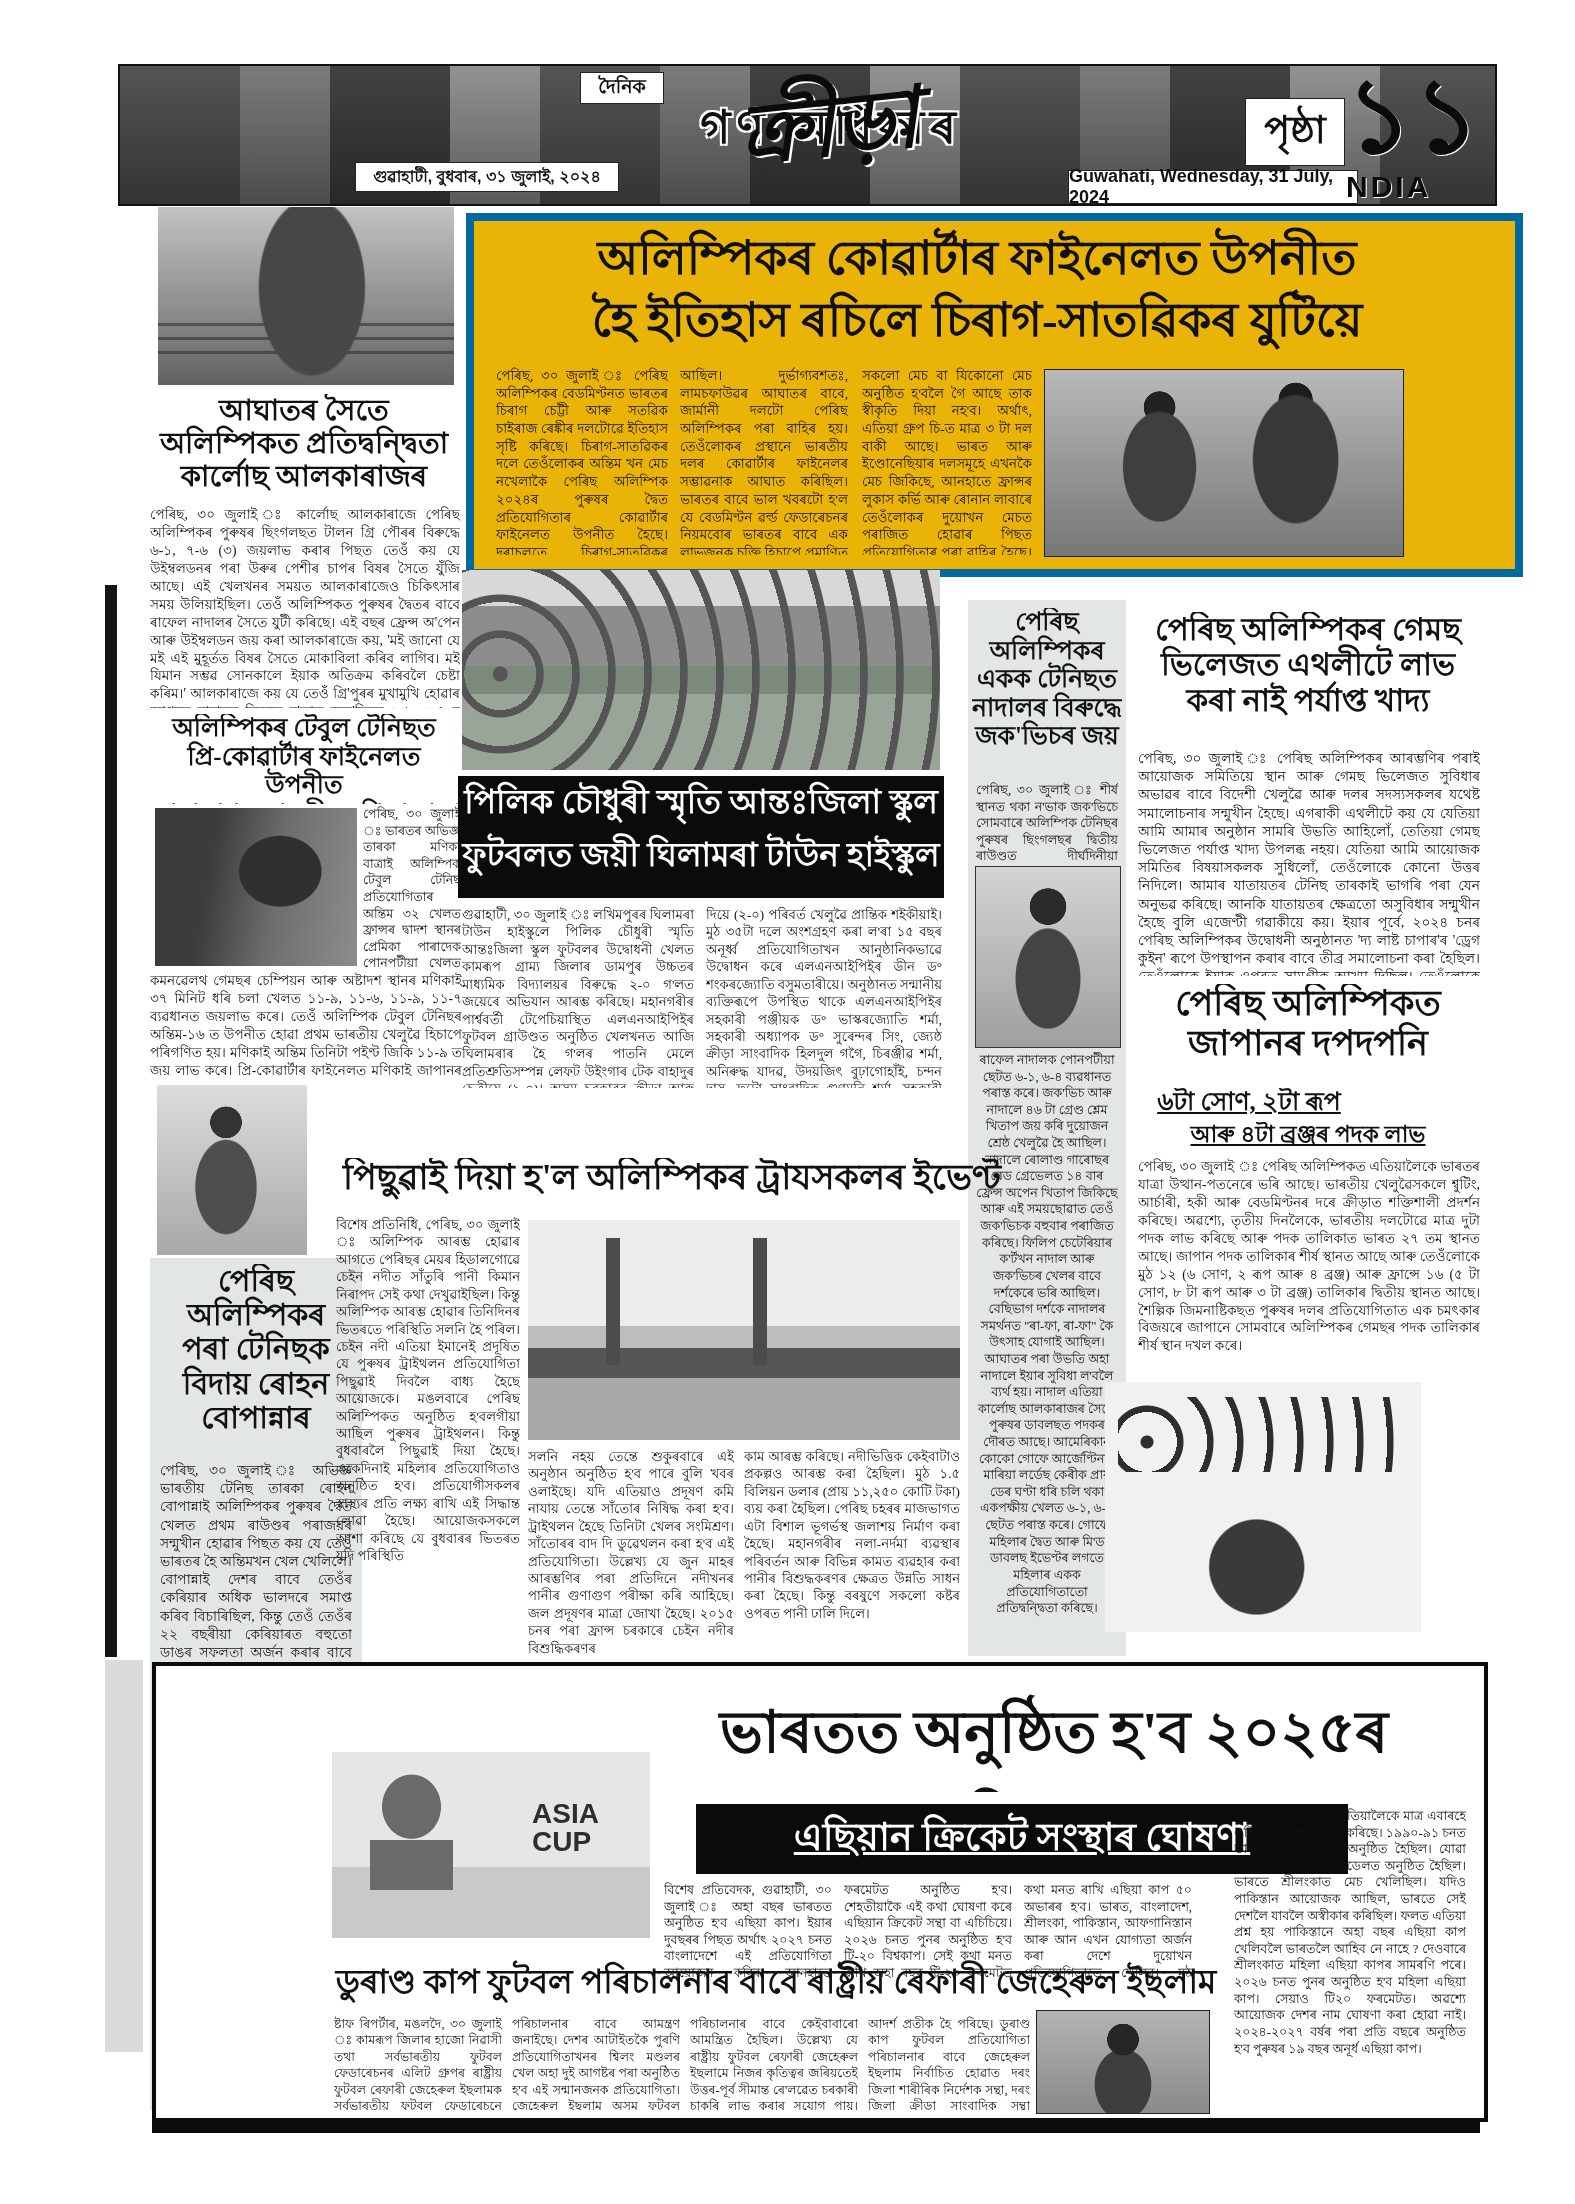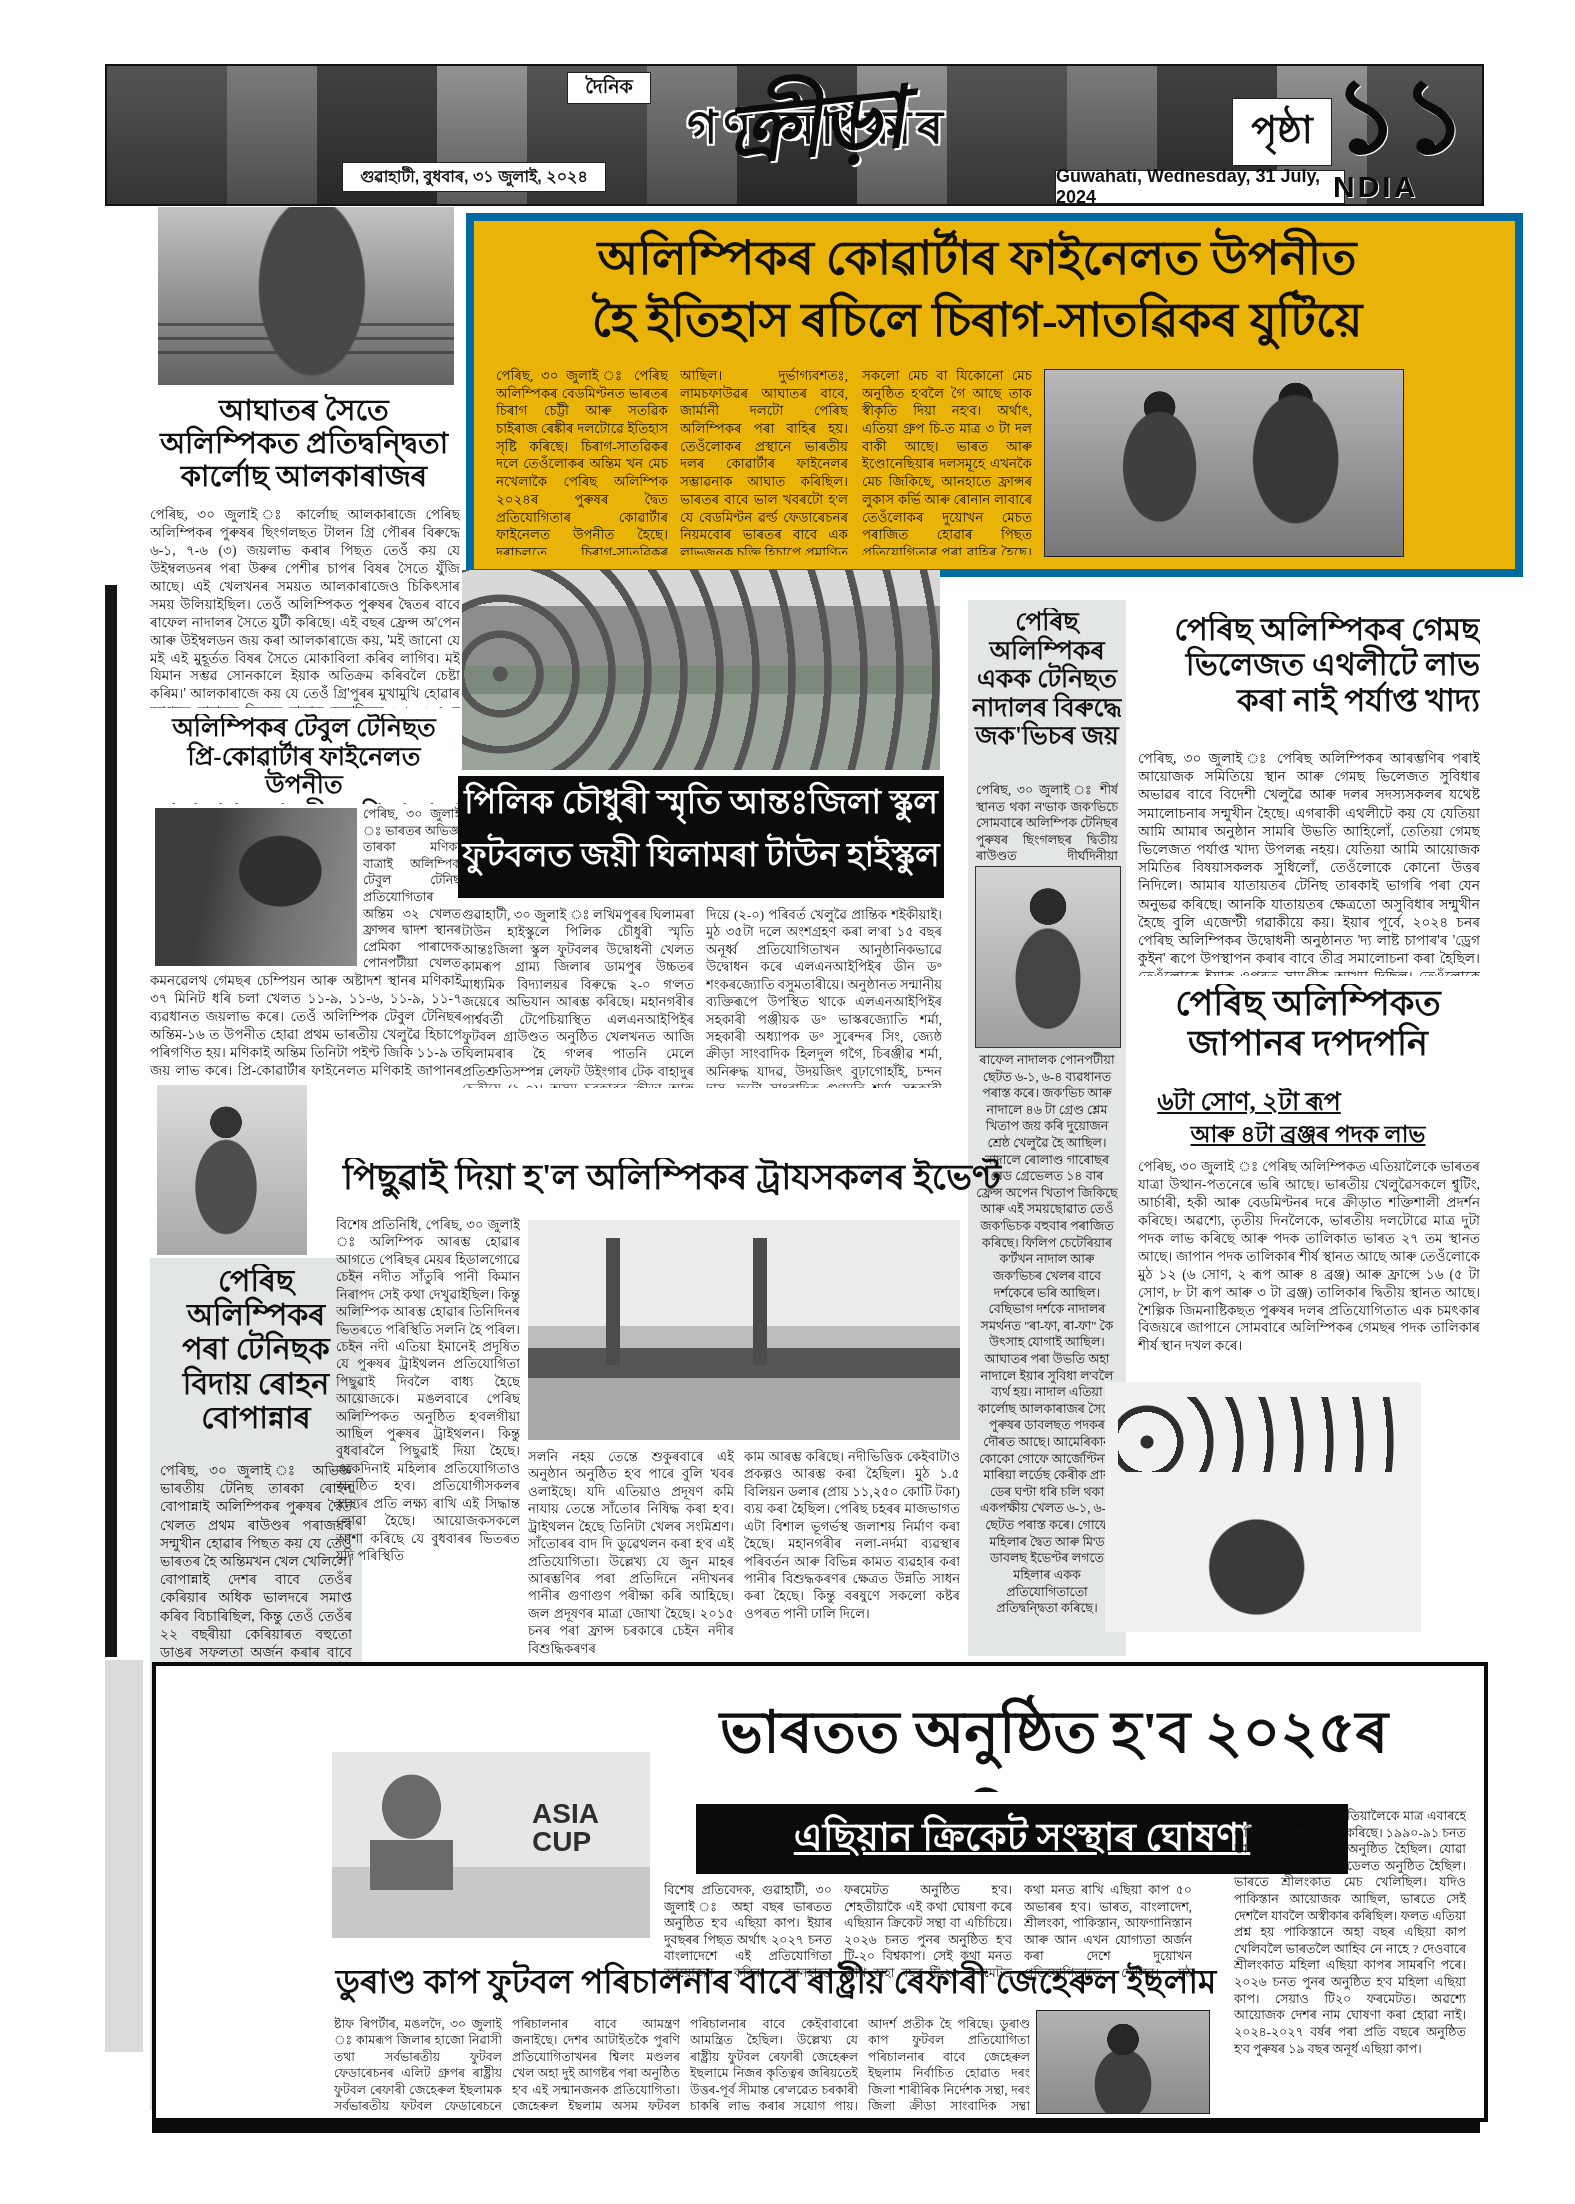--- a/index.html
+++ b/index.html
@@ -58,21 +58,21 @@
       linear-gradient(180deg,rgba(0,0,0,0) 0 58%,#6a6a6a 58% 100%);}
   .ph-referee{background:radial-gradient(26px 26px at 50% 28%,#262626 0 60%,rgba(0,0,0,0) 62%),
       radial-gradient(48px 60px at 50% 72%,#3e3e3e 0 58%,rgba(0,0,0,0) 60%),
       linear-gradient(180deg,#b3b3b3,#8a8a8a);}
 </style>
 </head>
 <body>
 
 <div id="page">
 
-  <div id="collage" class="abs" style="left:105px;top:64px;width:1375px;height:138px;border:2px solid #111;">
+  <div id="collage" class="abs" style="left:118px;top:64px;width:1375px;height:138px;border:2px solid #111;">
     <div class="abs whstrip" style="left:460px;top:6px;width:82px;height:30px;font-size:19px;">
         <span>দৈনিক</span>
       </div>
     <div class="abs outline" style="left:362px;top:26px;width:480px;height:62px;font-size:46px;font-weight:bold;letter-spacing:6px;text-align:right;"><span>গণ অধিকাৰ</span></div>
     <div class="abs" style="left:500px;top:6px;width:420px;height:130px;font-size:84px;font-weight:bold;font-style:italic;
                 color:#0b0b0b;text-shadow:2px 2px 0 #fff;transform:rotate(-6deg);text-align:center;line-height:1.3;"><span>ক্ৰীড়া</span></div>
     <div class="abs whstrip" style="left:235px;top:96px;width:262px;height:28px;font-size:16px;">
         <span>গুৱাহাটী, বুধবাৰ, ৩১ জুলাই, ২০২৪</span>
       </div>
     <div class="abs whstrip" style="left:1125px;top:32px;width:98px;height:66px;font-size:38px;font-family:'Liberation Serif',serif;">
@@ -132,21 +132,21 @@
     <div class="abs hl pre ctr" style="left:4px;top:8px;width:150px;height:170px;font-size:25px;">পেৰিছ
 অলিম্পিকৰ
 একক টেনিছত
 নাদালৰ বিৰুদ্ধে
 জক'ভিচৰ জয়</div>
     <div class="abs col" style="left:8px;top:182px;width:142px;height:80px;font-size:12.6px;">পেৰিছ, ৩০ জুলাই ঃ শীৰ্ষ স্থানত থকা ন'ভাক জক'ভিচে সোমবাৰে অলিম্পিক টেনিছৰ পুৰুষৰ ছিংগলছৰ দ্বিতীয় ৰাউণ্ডত দীৰ্ঘদিনীয়া প্ৰতিদ্বন্দ্বী</div>
     <div class="abs ph ph-djoko" style="left:7px;top:266px;width:144px;height:180px;border:1px solid #333;"></div>
     <div class="abs col ctr" style="left:8px;top:452px;width:142px;height:596px;font-size:12.6px;text-align:center;">ৰাফেল নাদালক পোনপটীয়া ছেটত ৬-১, ৬-৪ ব্যৱধানত পৰাস্ত কৰে। জক'ভিচ আৰু নাদালে ৪৬ টা গ্ৰেণ্ড শ্লেম খিতাপ জয় কৰি দুয়োজন শ্ৰেষ্ঠ খেলুৱৈ হৈ আছিল। নাদালে ৰোলাণ্ড গাৰোছৰ ৰেড গ্ৰেভেলত ১৪ বাৰ ফ্ৰেন্স অপেন খিতাপ জিকিছে আৰু এই সময়ছোৱাত তেওঁ জক'ভিচক বহুবাৰ পৰাজিত কৰিছে। ফিলিপ চেটেৰিয়াৰ ক'ৰ্টখন নাদাল আৰু জক'ভিচৰ খেলৰ বাবে দৰ্শকেৰে ভৰি আছিল। বেছিভাগ দৰ্শকে নাদালৰ সমৰ্থনত "ৰা-ফা, ৰা-ফা" কৈ উৎসাহ যোগাই আছিল। আঘাতৰ পৰা উভতি অহা নাদালে ইয়াৰ সুবিধা ল'বলৈ ব্যৰ্থ হয়। নাদাল এতিয়া কাৰ্লোছ আলকাৰাজৰ সৈতে পুৰুষৰ ডাবলছত পদকৰ দৌৰত আছে। আমেৰিকান কোকো গোফে আৰ্জেণ্টিনাৰ মাৰিয়া লৰ্ডেছ কেৰীক প্ৰায় ডেৰ ঘণ্টা ধৰি চলি থকা একপক্ষীয় খেলত ৬-১, ৬-১ ছেটত পৰাস্ত কৰে। গোফে মহিলাৰ দ্বৈত আৰু মি'ড ডাবলছ ইভেণ্টৰ লগতে মহিলাৰ একক প্ৰতিযোগিতাতো প্ৰতিদ্বন্দ্বিতা কৰিছে।</div>
   </div>
 
-  <div class="abs hl pre ctr" style="left:1136px;top:612px;width:344px;height:134px;font-size:31px;text-align:right;">পেৰিছ অলিম্পিকৰ গেমছ
+  <div class="abs hl pre ctr" style="left:1136px;top:612px;width:344px;height:134px;font-size:31px;">পেৰিছ অলিম্পিকৰ গেমছ
 ভিলেজত এথলীটে লাভ
 কৰা নাই পৰ্যাপ্ত খাদ্য</div>
   <div class="abs col" style="left:1138px;top:750px;width:342px;height:226px;font-size:13.8px;">পেৰিছ, ৩০ জুলাই ঃ পেৰিছ অলিম্পিকৰ আৰম্ভণিৰ পৰাই আয়োজক সমিতিয়ে স্থান আৰু গেমছ ভিলেজত সুবিধাৰ অভাৱৰ বাবে বিদেশী খেলুৱৈ আৰু দলৰ সদস্যসকলৰ যথেষ্ট সমালোচনাৰ সন্মুখীন হৈছে। এগৰাকী এথলীটে কয় যে যেতিয়া আমি আমাৰ অনুষ্ঠান সামৰি উভতি আহিলোঁ, তেতিয়া গেমছ ভিলেজত পৰ্যাপ্ত খাদ্য উপলব্ধ নহয়। যেতিয়া আমি আয়োজক সমিতিৰ বিষয়াসকলক সুধিলোঁ, তেওঁলোকে কোনো উত্তৰ নিদিলে। আমাৰ যাতায়তৰ টেনিছ তাৰকাই ভাগৰি পৰা যেন অনুভৱ কৰিছে। আনকি যাতায়তৰ ক্ষেত্ৰতো অসুবিধাৰ সন্মুখীন হৈছে বুলি এজেণ্টী গৱাকীয়ে কয়। ইয়াৰ পূৰ্বে, ২০২৪ চনৰ পেৰিছ অলিম্পিকৰ উদ্বোধনী অনুষ্ঠানত 'দ্য লাষ্ট চাপাৰ'ৰ 'ড্ৰেগ কুইন' ৰূপে উপস্থাপন কৰাৰ বাবে তীব্ৰ সমালোচনা কৰা হৈছিল। তেওঁলোকে ইয়াক ওপৰত সামগ্ৰীক আখ্যা দিছিল। তেওঁলোকে ইয়াক আপত্তিজনক বুলি বিবেচনা কৰে আৰু তেওঁলোকৰ ধৰ্মীয় বিশ্বাসক আঘাত কৰে উল্লেখ কৰে।</div>
 
   <div class="abs hl pre ctr" style="left:1136px;top:984px;width:344px;height:98px;font-size:35px;">পেৰিছ অলিম্পিকত
 জাপানৰ দপদপনি</div>
   <div class="abs hl ctr underline" style="left:1077px;top:1088px;width:344px;height:32px;font-size:25px;">৬টা সোণ, ২টা ৰূপ</div>
   <div class="abs hl ctr underline" style="left:1136px;top:1122px;width:344px;height:32px;font-size:23px;">আৰু ৪টা ব্ৰঞ্জৰ পদক লাভ</div>
   <div class="abs col" style="left:1138px;top:1158px;width:342px;height:212px;font-size:13.6px;">পেৰিছ, ৩০ জুলাই ঃ পেৰিছ অলিম্পিকত এতিয়ালৈকে ভাৰতৰ যাত্ৰা উত্থান-পতনেৰে ভৰি আছে। ভাৰতীয় খেলুৱৈসকলে শ্বুটিং, আৰ্চাৰী, হকী আৰু বেডমিণ্টনৰ দৰে ক্ৰীড়াত শক্তিশালী প্ৰদৰ্শন কৰিছে। অৱশ্যে, তৃতীয় দিনলৈকে, ভাৰতীয় দলটোৱে মাত্ৰ দুটা পদক লাভ কৰিছে আৰু পদক তালিকাত ভাৰত ২৭ তম স্থানত আছে। জাপান পদক তালিকাৰ শীৰ্ষ স্থানত আছে আৰু তেওঁলোকে মুঠ ১২ (৬ সোণ, ২ ৰূপ আৰু ৪ ব্ৰঞ্জ) আৰু ফ্ৰান্সে ১৬ (৫ টা সোণ, ৮ টা ৰূপ আৰু ৩ টা ব্ৰঞ্জ) তালিকাৰ দ্বিতীয় স্থানত আছে। শৈল্পিক জিমনাষ্টিকছত পুৰুষৰ দলৰ প্ৰতিযোগিতাত এক চমৎকাৰ বিজয়ৰে জাপানে সোমবাৰে অলিম্পিকৰ গেমছৰ পদক তালিকাৰ শীৰ্ষ স্থান দখল কৰে।</div>
   <div class="abs ph ph-japan" style="left:1105px;top:1382px;width:316px;height:250px;"></div>

